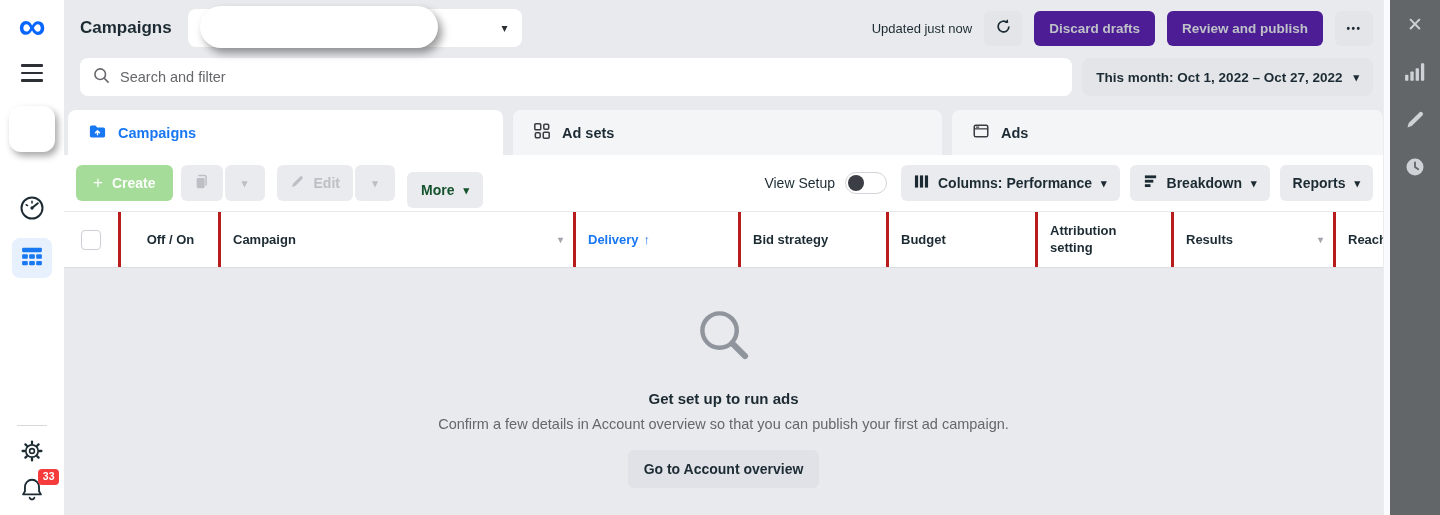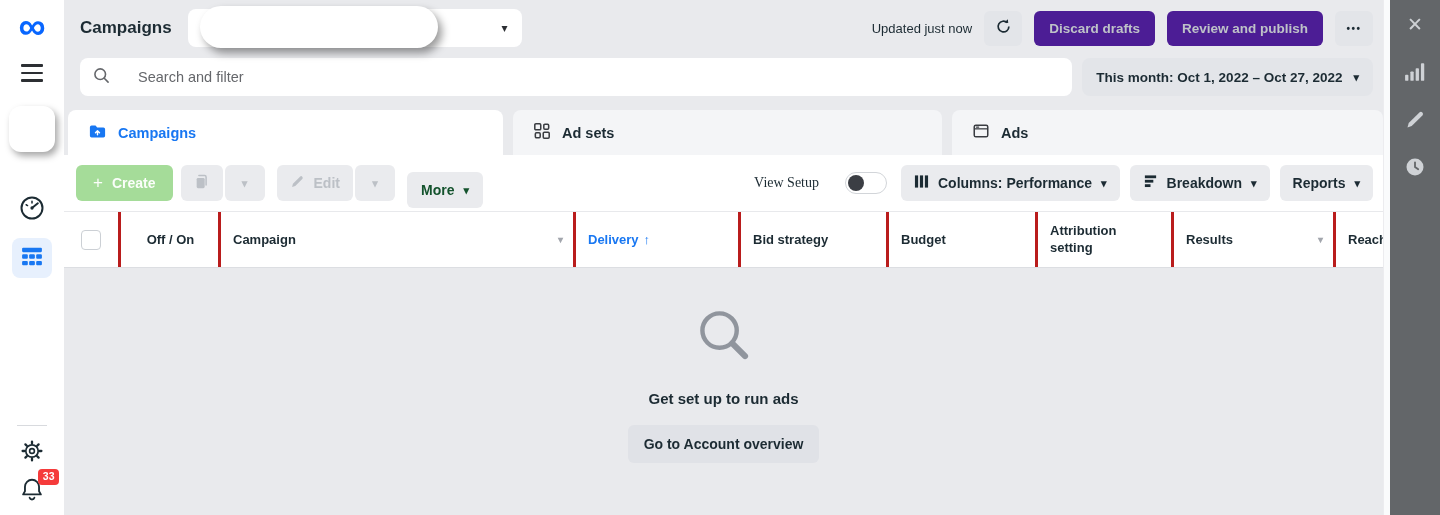--- a/index.html
+++ b/index.html
@@ -34,21 +34,21 @@
   .account-select { position:relative; width:334px; height:38px; background:#fff; border-radius:8px; margin-left:4px; flex-shrink:0; cursor:pointer; }
   .account-select .caret { position:absolute; right:14px; top:50%; transform:translateY(-50%); font-size:12px; color:#2c2f33; }
   .redacted-pill { position:absolute; left:12px; top:-3px; width:238px; height:42px; background:#fff; border-radius:21px; box-shadow:4px 5px 8px rgba(0,0,0,0.4); }
   .topbar-spacer { flex:1; }
   .updated-text { font-size:13px; white-space:nowrap; }
   .icon-btn { height:35px; min-width:38px; background:#e3e5e9; border:none; border-radius:6px; display:flex; align-items:center; justify-content:center; cursor:pointer; }
   .top-btn { height:35px; background:#4c1d95; border:none; border-radius:6px; font-family:inherit; font-size:13.5px; font-weight:bold; color:#bec2c8; padding:0 15px; white-space:nowrap; }
   .ellipsis-btn { font-size:10px; letter-spacing:1.5px; font-weight:bold; color:#1c2b33; }
 
   .search-row { flex-shrink:0; display:flex; gap:10px; padding:2px 10px 0 16px; }
-  .search-box { flex:1; height:38px; background:#fff; border-radius:8px; display:flex; align-items:center; gap:26px; padding:0 13px; }
+  .search-box { flex:1; height:38px; background:#fff; border-radius:8px; display:flex; align-items:center; gap:8px; padding:0 13px; }
   .search-box input { flex:1; border:none; outline:none; background:transparent; font-family:inherit; font-size:14.5px; color:#1c2b33; }
   .search-box input::placeholder { color:#65676b; }
   .date-btn { flex-shrink:0; height:38px; background:#e3e5e9; border:none; border-radius:8px; font-family:inherit; font-size:13.5px; font-weight:bold; color:#1c2b33; padding:0 14px; display:flex; align-items:center; gap:11px; cursor:pointer; white-space:nowrap; }
   .date-btn .caret { font-size:11px; }
 
   .tabs-row { flex-shrink:0; display:flex; gap:10px; padding-left:4px; margin-top:14px; height:45px; }
   .tab { height:45px; border-radius:8px 8px 0 0; display:flex; align-items:center; gap:11px; padding-left:20px; font-size:14.5px; font-weight:bold; cursor:pointer; }
   .tab-active { background:#fff; color:#1877f2; width:435px; }
   .tab-inactive { background:#f4f5f7; color:#1c2b33; }
   .tab-adsets { width:429px; }
@@ -58,21 +58,21 @@
   .toolbar { height:56px; display:flex; align-items:center; gap:8px; padding:0 10px 0 12px; }
   .create-btn { height:36px; background:#a5dc99; border:none; border-radius:6px; color:rgba(255,255,255,0.95); font-family:inherit; font-size:14px; font-weight:bold; padding:0 17px; display:flex; align-items:center; gap:9px; }
   .create-btn .plus { font-size:17px; font-weight:normal; }
   .btn-pair { display:flex; gap:2px; }
   .tool-btn { height:36px; background:#eaebee; border:none; border-radius:6px; display:flex; align-items:center; justify-content:center; gap:9px; font-family:inherit; font-size:14px; font-weight:bold; padding:0 13px; cursor:pointer; }
   .tool-btn .caret { font-size:11px; }
   .disabled-txt { color:#bcc0c6; }
   .caret-btn { min-width:40px; padding:0; color:#bcc0c6; }
   .more-btn { color:#14532d; margin-left:4px; padding:0 14px;margin-top:14px; }
   .toolbar-right { margin-left:auto; display:flex; align-items:center; gap:10px; }
-  .view-setup-label { font-size:14px; margin-right:16px; white-space:nowrap;font-family:Liberation Serif, serif; }
+  .view-setup-label { font-size:14px; margin-right:0; white-space:nowrap; }
   .toggle { width:42px; height:22px; background:#fff; border:1px solid #d2d5d9; border-radius:12px; position:relative; cursor:pointer; margin-right:4px; flex-shrink:0; }
   .toggle .knob { position:absolute; left:2px; top:2px; width:16px; height:16px; border-radius:50%; background:#3b3e44; }
   .dark-btn-txt { color:#1c2b33; }
 
   .thead { display:flex; height:57px; background:#fff; border-top:1px solid #e8e9ec; border-bottom:1px solid #dcdee2; }
   .th { display:flex; align-items:center; font-size:13px; font-weight:bold; color:#1c2b33; border-right:3px solid #b91c1c; padding:0 10px 0 12px; }
   .th-check { width:57px; justify-content:center; padding:0; }
   .th-offon { width:100px; justify-content:center; }
   .th-campaign { width:355px; justify-content:space-between; }
   .th-delivery { width:165px; color:#1877f2; gap:5px; }
@@ -334,20 +334,21 @@
     </div>
 
     <div class="empty">
       <span>
         <svg width="62" height="62" viewBox="0 0 56 56">
           <circle cx="24" cy="24" r="15.5" fill="none" stroke="#90959d" stroke-width="4"></circle>
           <path d="M35.5 35.5 L47 47" stroke="#90959d" stroke-width="5.5" stroke-linecap="round"></path>
         </svg>
       </span>
       <div class="empty-title">Get set up to run ads</div>
+      <div class="empty-desc">Confirm a few details in Account overview so that you can publish your first ad campaign.</div>
       <button class="empty-btn">Go to Account overview</button>
     </div>
   </div>
 
   <div class="scroll-strip"></div>
 
   <div class="right-rail">
     <div class="rail-close"><span>✕</span></div>
     <div class="rail-item">
       <span>

